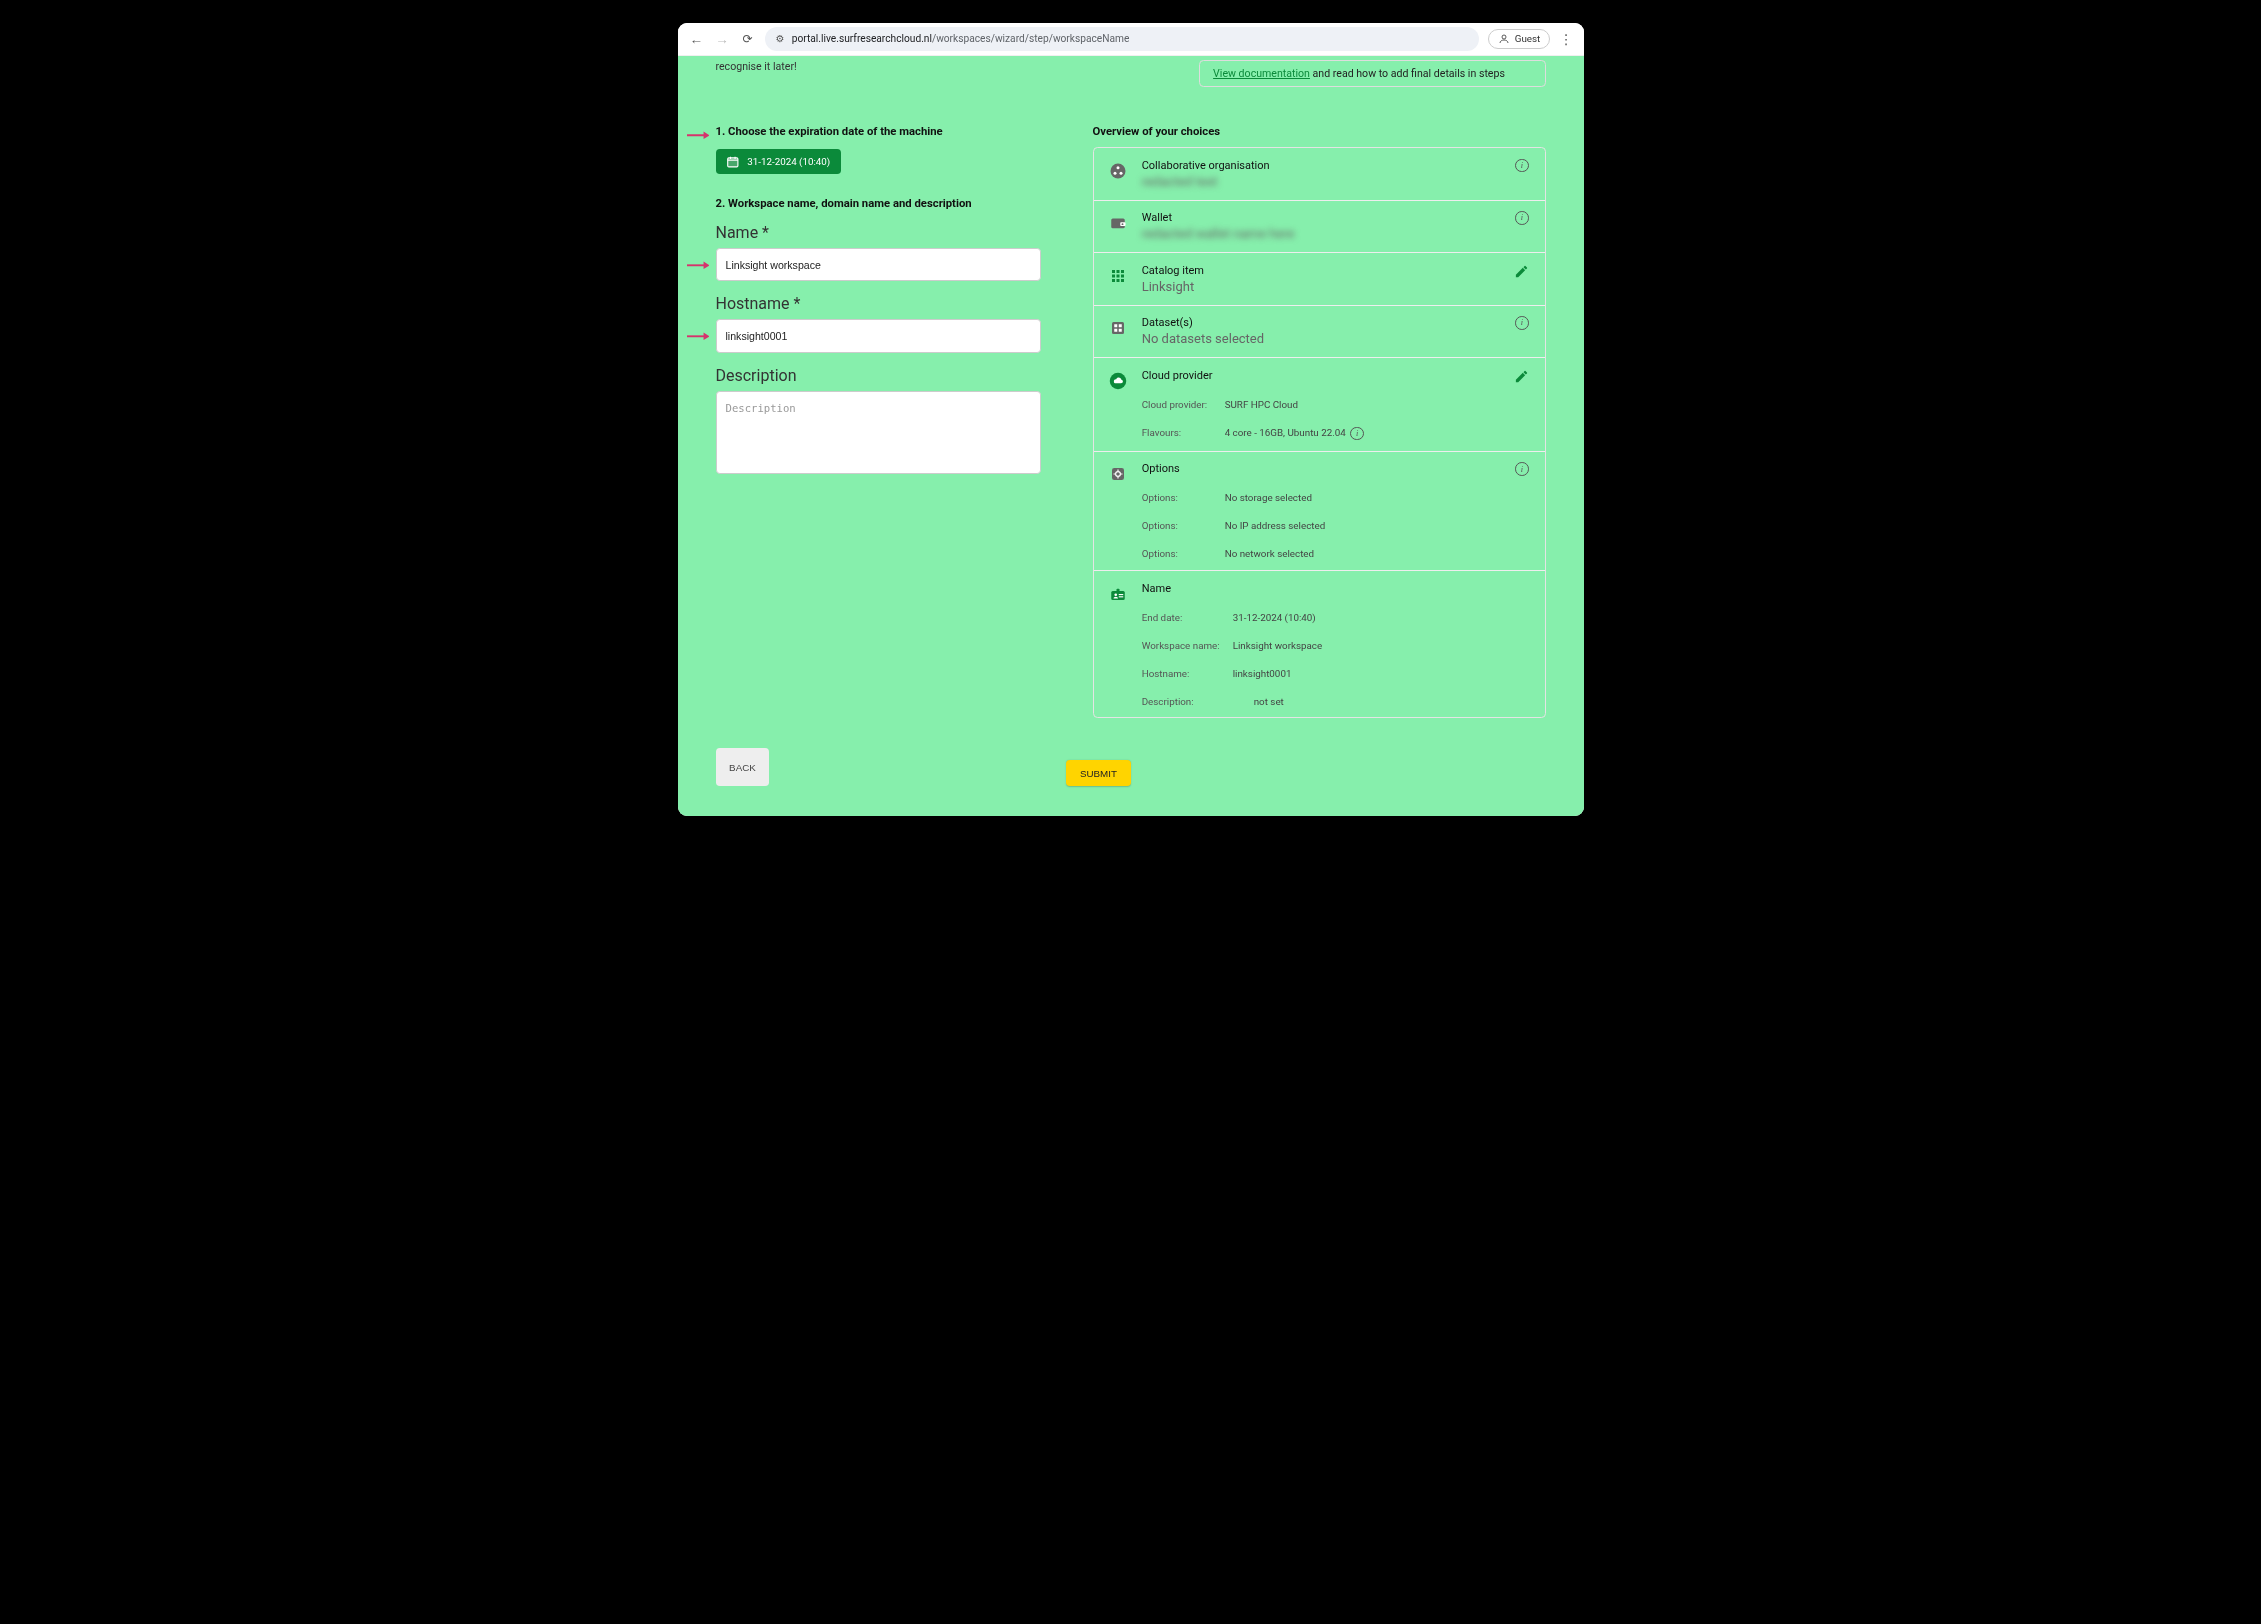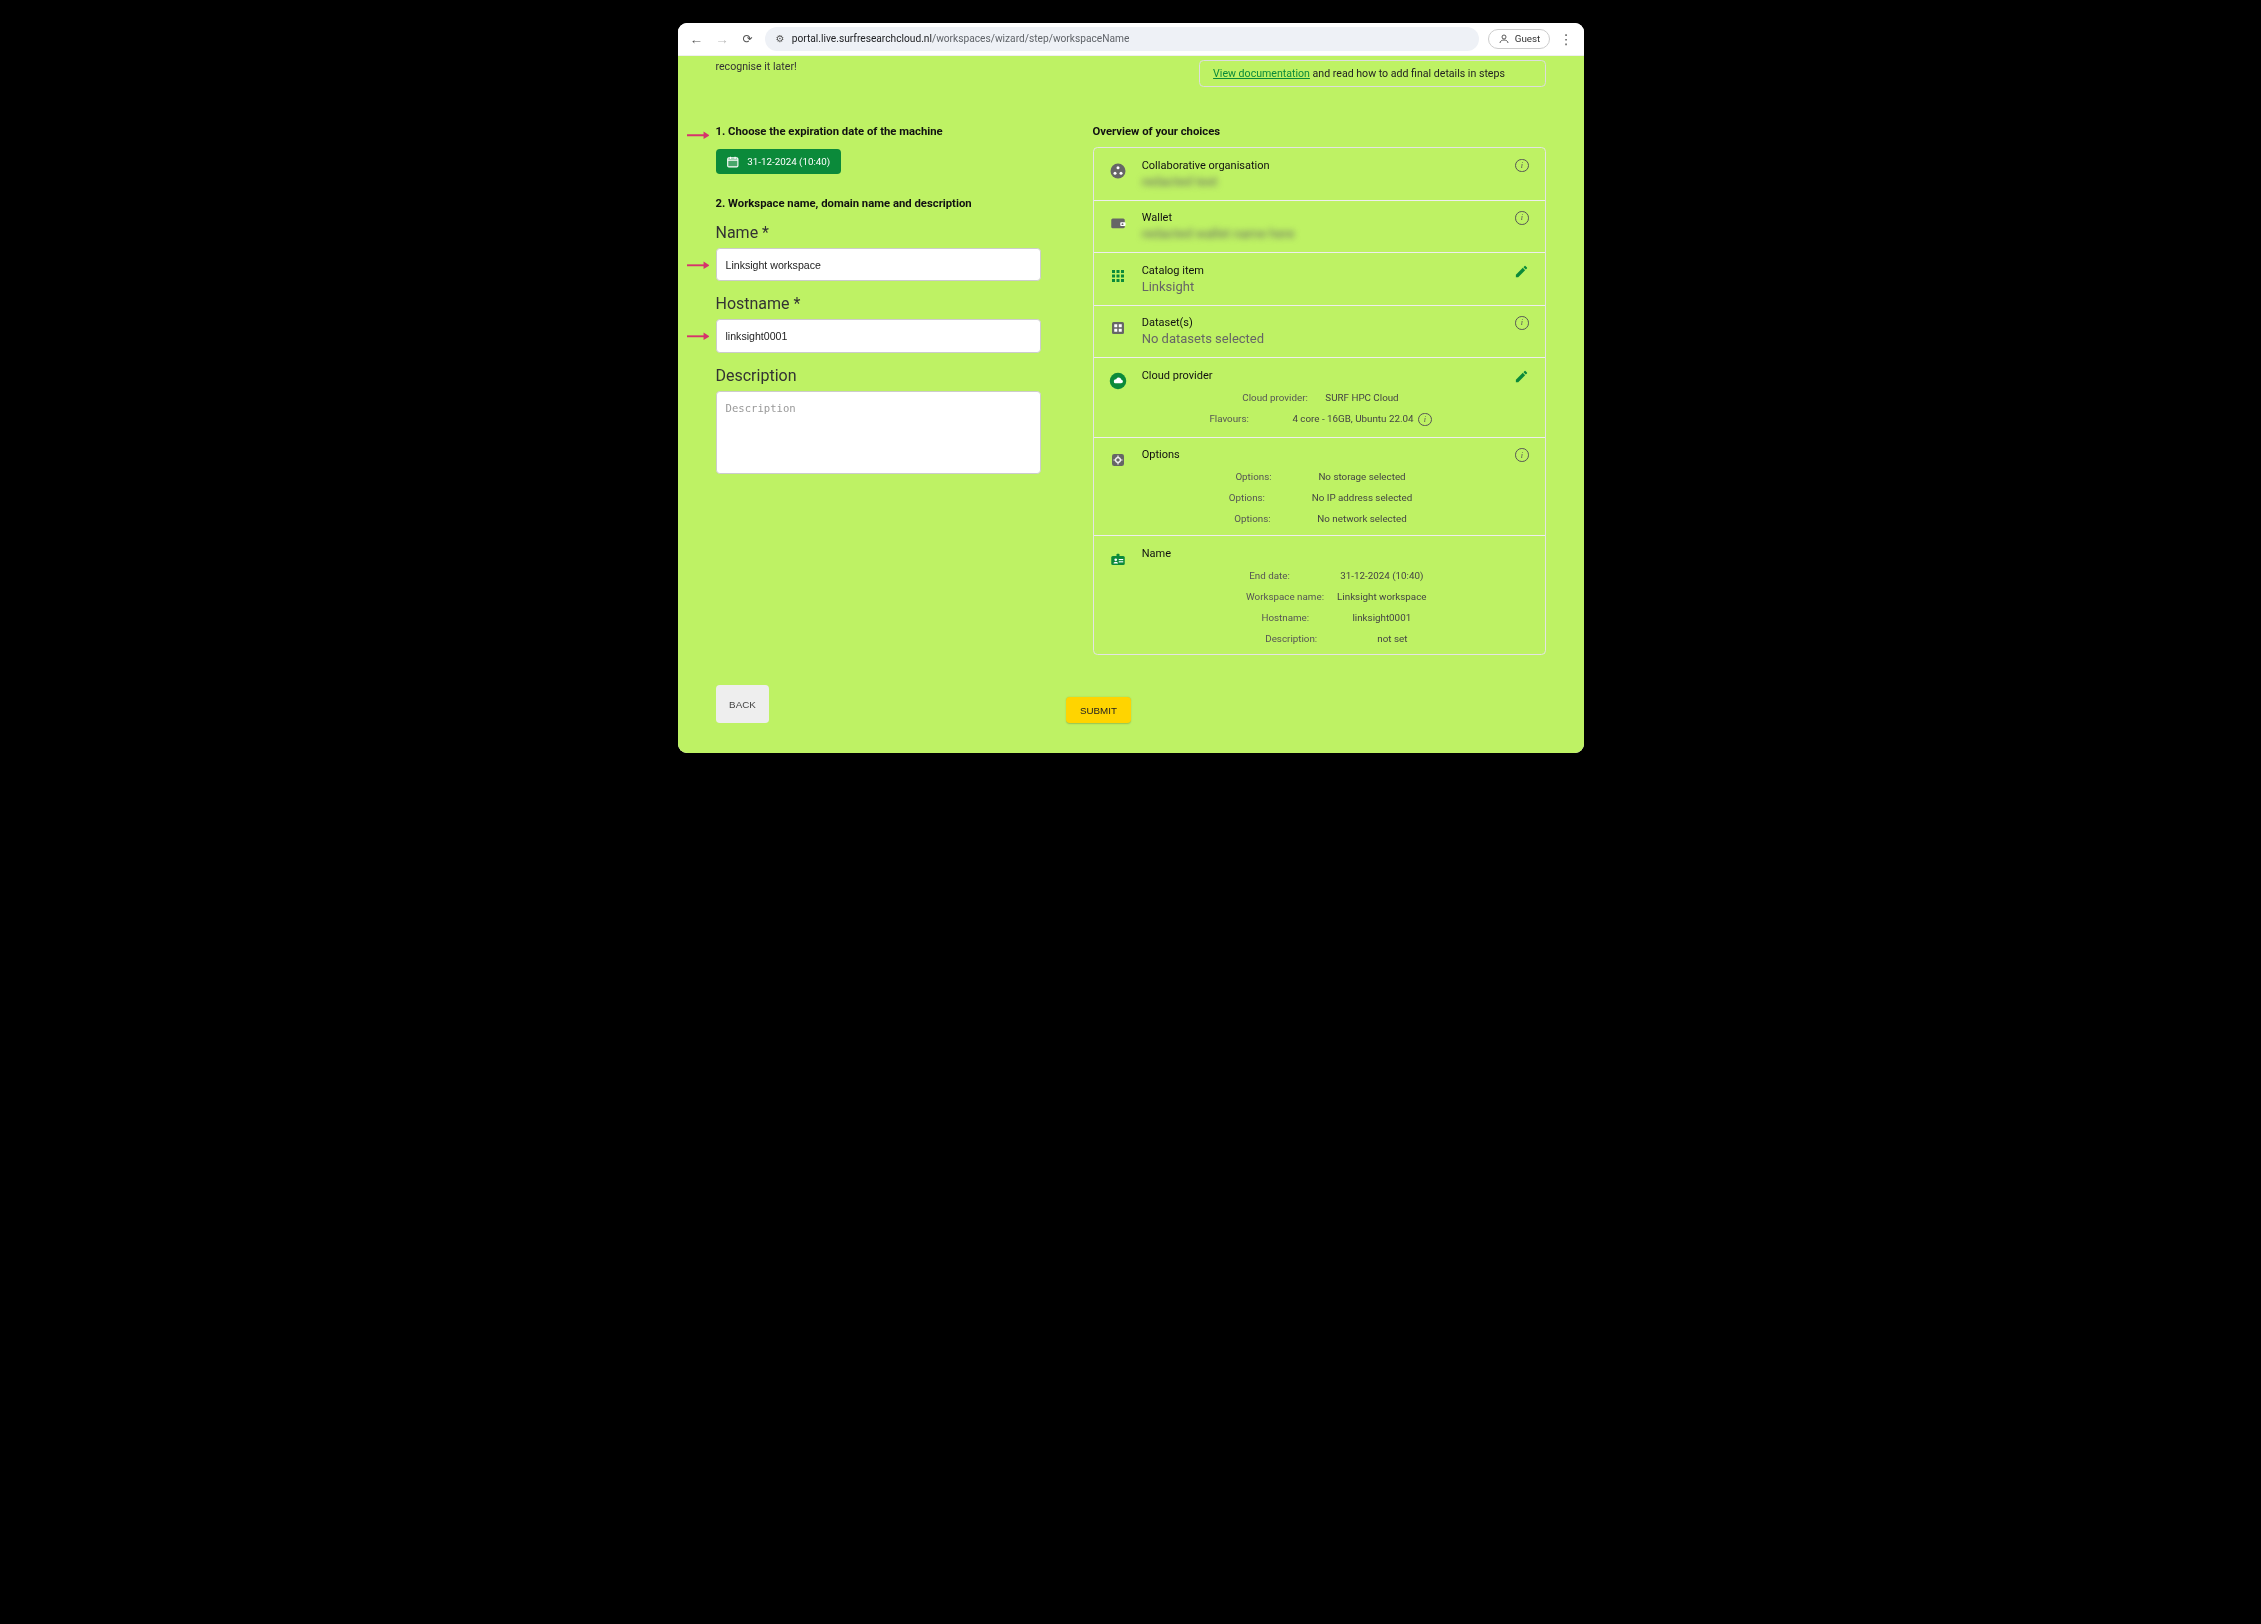--- a/index.html
+++ b/index.html
@@ -20,21 +20,21 @@
     .navbtn { color: #555; font-size: 13.6px; width: 16.6px; text-align: center; cursor: pointer; }
     .navbtn.disabled { color: #bbb; }
     .reload { font-size: 12px; }
     .urlpill { flex: 1; background: #eef1f6; border-radius: 15px; height: 24px; display: flex; align-items: center; padding: 0 10.6px; font-size: 10.2px; color: #444; gap: 7.5px; }
     .urlpill .tune { color: #555; font-size: 9.8px; }
     .urlhost { color: #202124; }
     .urlpath { color: #5f6368; }
     .guest { border: 0.8px solid #ccc; border-radius: 12px; padding: 3px 9px; display: flex; align-items: center; gap: 4.5px; font-size: 9.8px; color: #333; }
     .guest svg { width: 12px; height: 12px; }
     .kebab { font-size: 13.6px; color: #555; cursor: pointer; }
-    .page { padding: 0 38px 30px 38px; background: #bef264; position: relative; }
+    .page { padding: 0 38px 30px 38px; background: #86efac; position: relative; }
     .toprow { display: flex; gap: 15px; padding-top: 4.5px; }
     .recognise { font-size: 10.6px; color: #333; padding-left: 0; }
     .docbox { margin-left: auto; border: 0.8px solid #ddd; border-radius: 4.5px; padding: 6px 13.6px; font-size: 10.6px; color: #222; width: 347px; }
     .docbox a { color: #0b8a3a; text-decoration: underline; text-align: right; }
     .columns { display: flex; gap: 45px; margin-top: 38px; }
     .left { flex: 0 0 332px; position: relative; }
     .right { flex: 1; }
     .section-h { font-weight: 700; font-size: 11.3px; color: #111; margin-bottom: 10.6px; }
     .datechip { background: #0b8a3a; color: #fff; border-radius: 3.8px; display: inline-flex; align-items: center; gap: 7.5px; padding: 6px 10.6px; font-size: 9.8px; cursor: pointer; }
     .datechip svg { width: 13.6px; height: 13.6px; fill: #fff; }
@@ -52,21 +52,21 @@
     .crow:last-child { border-bottom: none; }
     .cicon { width: 21px; height: 21px; flex-shrink: 0; display: flex; align-items: center; justify-content: center; margin-top: 1.5px; }
     .cicon svg { width: 18px; height: 18px; }
     .cbody { flex: 1; }
     .ctitle { font-size: 11px; color: #111; margin-bottom: 2.3px; }
     .csub { font-size: 13px; color: #666; }
     .csub.blur { filter: blur(3px); user-select: none; }
     .caction { width: 18px; cursor: pointer; display: flex; align-items: center; justify-content: center; }
     .caction svg { width: 15px; height: 15px; }
     .info-i { border: 1.1px solid #555; color: #555; width: 13.6px; height: 13.6px; border-radius: 50%; display: inline-flex; align-items: center; justify-content: center; font-size: 8.3px; font-family: serif; font-style: italic; }
-    .kvrow { display: flex; font-size: 9.8px; color: #555; margin-top: 10px; justify-content: center; }
+    .kvrow { display: flex; font-size: 9.8px; color: #555; margin-top: 17px; }
     .kvrow .k { width: 83px; }
     .kvrow .v { color: #444; }
     .inline-info { display: inline-flex; margin-left: 4.5px; vertical-align: middle; }
     .btnbar { display: flex; justify-content: space-between; max-width: 415px; margin-top: 30px; }
     .btn { border: none; border-radius: 3.8px; padding: 7.5px 13.6px; font-size: 9.8px; font-weight: 500; cursor: pointer; }
     .btn.back { background: #eee; color: #444; }
     .btn.submit { background: #ffd400; color: #222; box-shadow: 0 0.8px 1.5px rgba(0,0,0,.2); margin-top: 12px; }
     .arrow-svg { width: 22.6px; height: 10.6px; }
   </style>
 </head>

